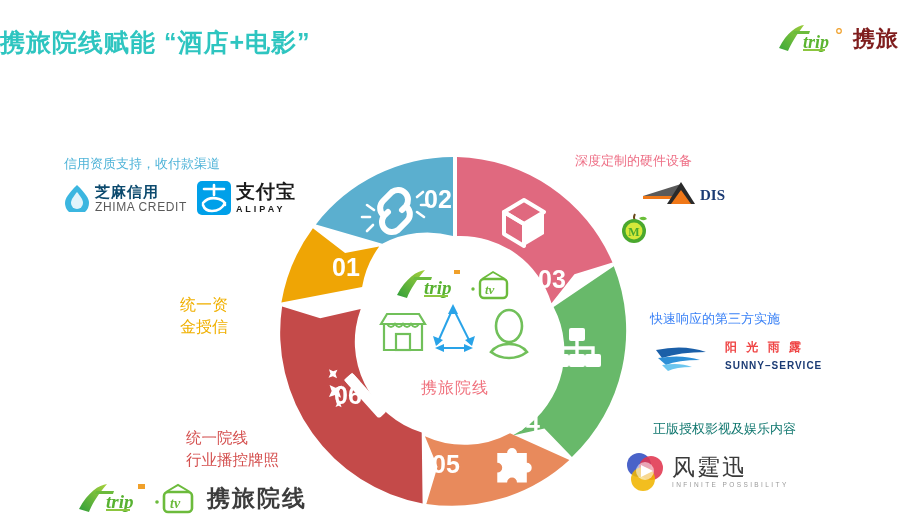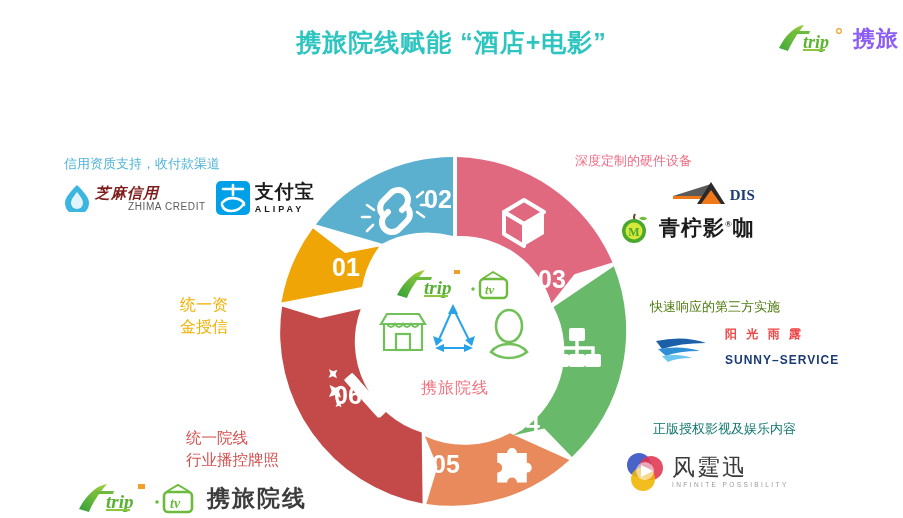--- a/index.html
+++ b/index.html
@@ -5,31 +5,31 @@
   html,body{margin:0;padding:0;}
   body{
     width:903px;height:518px;overflow:hidden;background:#ffffff;
     font-family:"Liberation Sans","DejaVu Sans",sans-serif;
     position:relative;
   }
   .stage{position:absolute;inset:0;}
 
   
   .title{
-    position:absolute;left:0;right:0;top:26px;text-align:center;
+    position:absolute;left:0;right:0;top:26px;
     font-size:25px;font-weight:bold;color:#2ec5c0;letter-spacing:1px;
   }
   .subtitle{
     position:absolute;left:0;right:0;top:88px;text-align:center;
     font-size:18px;color:#737a80;letter-spacing:.5px;
   }
 
   
   .brand-tr{position:absolute;right:4px;top:22px;display:flex;align-items:center;gap:4px;}
-  .brand-tr .cn{font-size:22px;color:#8b5cf6;font-weight:bold;letter-spacing:1px;text-align:right;}
+  .brand-tr .cn{font-size:22px;color:#7f1d1d;font-weight:bold;letter-spacing:1px;text-align:right;}
   .brand-bl{position:absolute;left:78px;top:482px;display:flex;align-items:center;gap:7px;}
   .brand-bl .cn{font-size:23px;color:#3c3c3c;font-weight:bold;letter-spacing:2px;}
 
   
   .donut{position:absolute;left:272px;top:148px;width:366px;height:366px;}
   .donut svg{display:block;}
   .seg-num{font-size:25px;font-weight:bold;fill:#ffffff;
            font-family:"Liberation Sans",sans-serif;}
 
   
@@ -41,36 +41,36 @@
     font-size:16px;color:#f0737f;letter-spacing:1px;margin-top:2px;
   }
 
   
   .callout{position:absolute;}
   .callout .head{font-size:13px;white-space:nowrap;}
   .c-blue .head{color:#4eb3d8;}
   .c-amber .head{color:#f0b000;font-size:16px;line-height:22px;text-align:center;}
   .c-red .head{color:#d4504f;font-size:15.5px;line-height:22px;}
   .c-pink .head{color:#ee6f86;}
-  .c-green .head{color:#4d7c0f;}
+  .c-green .head{color:#3b82f6;margin-top:12px;}
   .c-orange .head{color:#0f766e;}
 
   .logos{display:flex;align-items:center;gap:10px;margin-top:8px;}
 
   
   .chip{display:flex;align-items:center;gap:5px;}
   .chip .txt{display:flex;flex-direction:column;line-height:1;}
-  .zm-cn{font-size:15px;color:#7f1d1d;font-weight:bold;letter-spacing:1px;font-style:italic;}
-  .zm-en{font-size:10px;color:#5a5a5a;letter-spacing:.6px;margin-top:2px;margin-left:33px;}
+  .zm-cn{font-size:15px;color:#0c4a6e;font-weight:bold;letter-spacing:1px;}
+  .zm-en{font-size:12px;color:#5a5a5a;letter-spacing:.6px;margin-top:2px;}
   .ali-cn{font-size:19px;color:#1b1b1b;font-weight:bold;letter-spacing:1px;}
   .ali-en{font-size:9px;color:#1b1b1b;font-weight:bold;letter-spacing:3px;margin-top:4px;}
   .dis-txt{font-size:15px;color:#1b3b74;font-weight:bold;font-family:"Liberation Serif",serif;}
   .ql-cn{font-size:21px;color:#1b1b1b;font-weight:bold;letter-spacing:1px;font-family:"Liberation Serif",serif;}
   .sun-cn{font-size:12px;color:#ef4444;font-weight:bold;letter-spacing:3px;}
-  .sun-en{font-size:12px;color:#1b3b74;font-weight:bold;letter-spacing:1px;margin-top:14px;text-align:right;}
+  .sun-en{font-size:10px;color:#1b3b74;font-weight:bold;letter-spacing:1px;margin-top:8px;text-align:right;}
   .ft-cn{font-size:23px;color:#3a3a3a;font-weight:normal;letter-spacing:2px;font-family:"Liberation Serif",serif;}
   .ft-en{font-size:6.5px;color:#9a9a9a;letter-spacing:2.4px;margin-top:3px;}
   sup.reg{font-size:9px;vertical-align:super;}
 </style>
 </head>
 <body>
 
 <div class="stage">
 
   <div class="title">携旅院线赋能 “酒店+电影”</div>
@@ -313,23 +313,20 @@
       </div>
     </div>
     <div class="logos" style="margin-left:44px;margin-top:2px;">
       <svg width="30" height="32" viewBox="0 0 30 32">
         <path d="M16 2 q-2 4 0 6" stroke="#6a4a1a" stroke-width="2" fill="none"></path>
         <ellipse cx="15" cy="19" rx="12" ry="12" fill="#4aa82e"></ellipse>
         <ellipse cx="15" cy="19" rx="8.5" ry="8.5" fill="#d6e83a"></ellipse>
         <text x="15" y="24" text-anchor="middle" font-family="Liberation Serif,serif" font-size="12" font-weight="bold" fill="#4aa82e">M</text>
         <path d="M20 6 q6 -3 8 1 q-5 3 -8 -1 Z" fill="#6bbf3a"></path>
       </svg>
-      <span class="ql-cn">
-        <span>青柠影</span><sup class="reg">®</sup><span>咖</span>
-      </span>
     </div>
   </div>
 
   <div class="callout c-green" style="left:650px;top:298px;">
     <div class="head">快速响应的第三方实施</div>
     <div class="logos" style="margin-left:4px;margin-top:12px;">
       <div class="chip">
         <svg width="66" height="32" viewBox="0 0 66 32">
           <path d="M2 10 q28 -6 50 2 q-26 0 -44 6 Z" fill="#1b5fa8"></path>
           <path d="M4 18 q24 -4 42 2 q-22 0 -34 5 Z" fill="#2e8fd6"></path>

